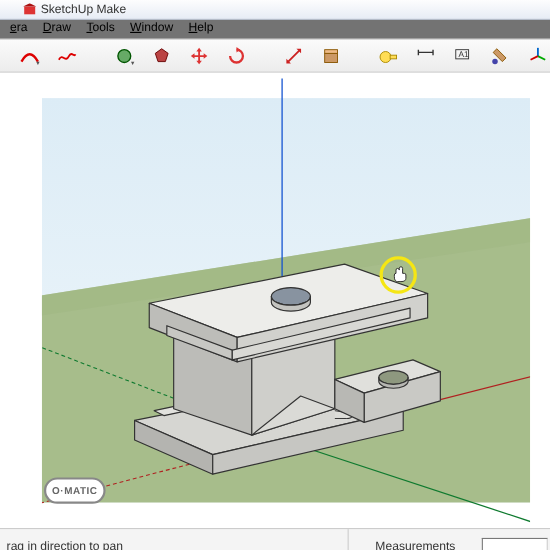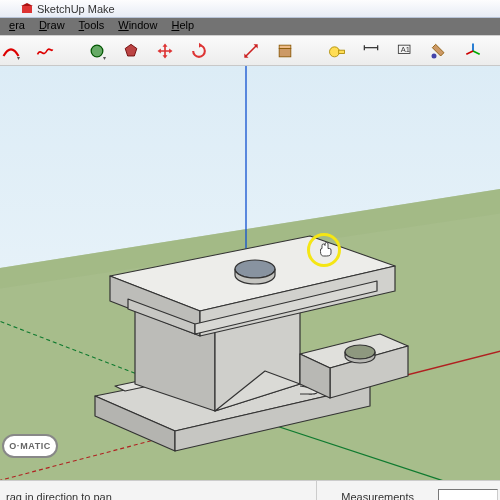--- a/index.html
+++ b/index.html
@@ -1,25 +1,25 @@
 <!DOCTYPE html>
 <html><head>
 <meta charset="utf-8">
 <style>
   * { box-sizing: border-box; margin: 0; padding: 0; }
   html, body { width: 500px; height: 500px; overflow: hidden; font-family: "Segoe UI", Tahoma, sans-serif; font-size: 11px; background: #fff; }
   .titlebar { height: 18px; background: linear-gradient(#fdfdfe,#e7ecf5); border-bottom: 1px solid #b8c4d8; display:flex; align-items:center; padding:0 21px; color:#333; }
   .titlebar .icon { width:12px; height:12px; margin-right:4px; display:inline-block; }
   .menubar { height: 18px; background: #737373; border-bottom: 1px solid #d0d0d0; display:flex; align-items:flex-start; padding:0 2px; }
   .menubar .menu { padding: 1px 7px; cursor:default; }
-  .toolbar { height: 30px; background: linear-gradient(#fbfbfb,#ececec); border-bottom: 1px solid #c8c8c8; display:flex; align-items:center; padding:0 0; gap:12px; }
+  .toolbar { height: 30px; background: linear-gradient(#fbfbfb,#ececec); border-bottom: 1px solid #c8c8c8; display:flex; align-items:center; padding:0 16px; gap:12px; }
   .tbtn { width:24px; height:24px; border:1px solid transparent; border-radius:3px; display:flex; align-items:center; justify-content:center; position:relative; }
   .dd::after { content:"▾"; font-size:6px; color:#555; position:absolute; right:1px; bottom:1px; }
   .sep { width:1px; height:22px; background:#ccc; margin:0 3px; }
-  .viewport { position:relative; width:500px; height: calc(500px - 18px - 18px - 30px - 20px); overflow:hidden; }
+  .viewport { position:relative; width:444px; height: calc(500px - 18px - 18px - 30px - 20px); overflow:hidden;margin-left:38px; }
   .viewport svg { width:100%; height:100%; display:block; }
   .statusbar { height:32px; background:#f4f4f4; border-top:1px solid #ccc; display:flex; align-items:center; font-size:11px; color:#333; }
   .statusbar .hint { flex:1; padding-left:6px; }
   .statusbar .meas-label { border-left:1px solid #ccc; padding:0 24px; height:100%; display:flex; align-items:center; }
   .statusbar .meas-box { width:60px; height:16px; border:1px inset #ccc; background:#fff; margin-right:2px;}
   .omatic { position:absolute; left:2px; bottom:22px; width:56px; height:24px; border:2px solid #888; border-radius:12px; background:#fff; display:flex; align-items:center; justify-content:center; color:#666; font-weight:bold; font-size:9px; letter-spacing:0.5px; }
   .cursor-highlight { position:absolute; width:34px; height:34px; border:3px solid #f5e614; border-radius:50%; pointer-events:none; }
   .pan-cursor { position:absolute; width:18px; height:18px; pointer-events:none; }
 </style>
 </head>

